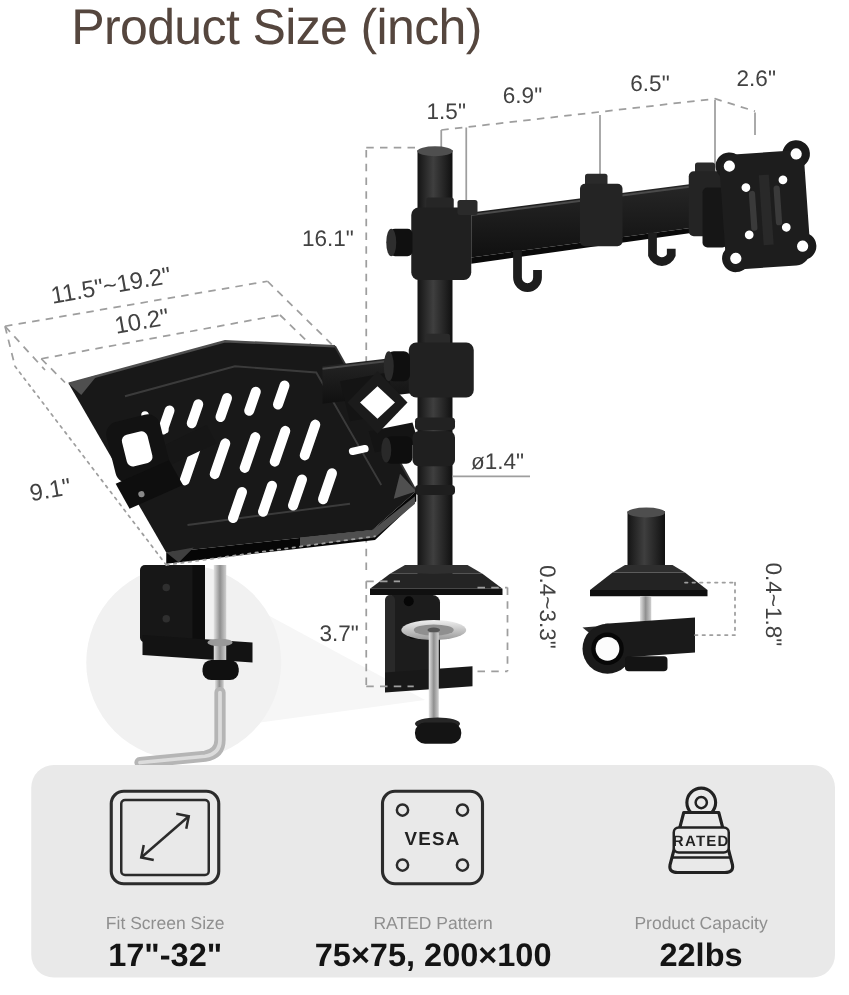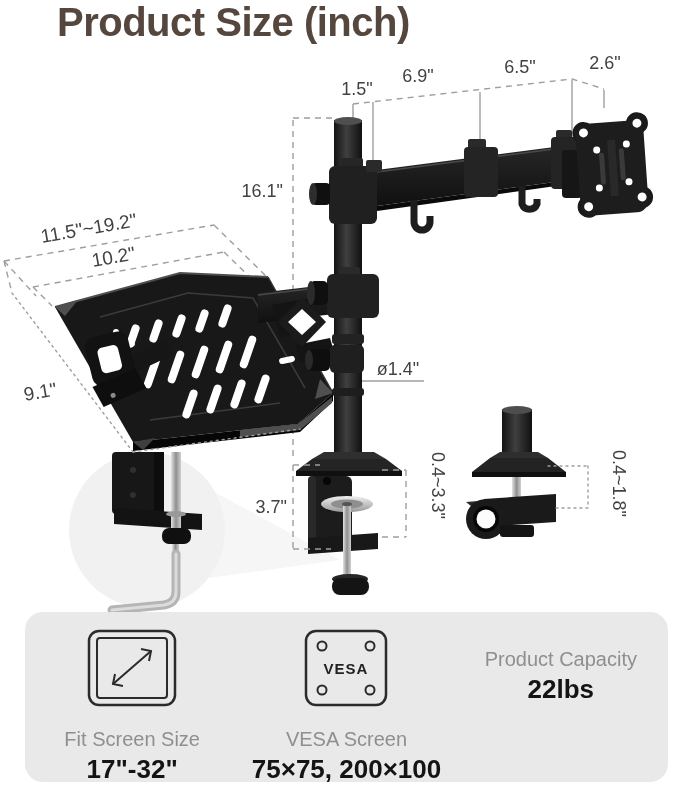--- a/index.html
+++ b/index.html
@@ -1,27 +1,27 @@
 <!DOCTYPE html>
 <html><head>
 <meta charset="utf-8">
 <style>
   html,body{margin:0;padding:0;background:#fff;}
   body{width:679px;height:796px;position:relative;overflow:hidden;
        font-family:"Liberation Sans", sans-serif;}
   .title{position:absolute;left:57px;top:0px;z-index:5;
-         font-size:40px;font-weight:700;color:#55463e;letter-spacing:-0.5px;}
+         font-size:40px;font-weight:400;color:#55463e;letter-spacing:-0.5px;}
   #diagram{position:absolute;left:0;top:0;z-index:1;}
   .dim-text{fill:#424242;font-size:18px;font-family:"Liberation Sans",sans-serif;}
   .dim-text-lg{fill:#424242;font-size:19px;font-family:"Liberation Sans",sans-serif;}
   .panel{position:absolute;left:25px;top:612px;width:643px;height:170px;
          background:#e9e9e9;border-radius:18px;z-index:4;display:flex;}
   .feature{flex:1;display:flex;flex-direction:column;align-items:center;padding-top:16px;}
   .feature .icon-box{height:82px;display:flex;align-items:flex-end;justify-content:center;}
-  .feature .f-label{margin-top:20px;font-size:20px;color:#8f8f8f;}
+  .feature .f-label{margin-top:20px;font-size:14px;color:#8f8f8f;}
   .feature .f-value{margin-top:3px;font-size:26px;font-weight:700;color:#141414;}
 </style>
 </head>
 <body>
 
 <div class="title">Product Size (inch)</div>
 
 <svg id="diagram" width="679" height="618" viewBox="0 0 679 618">
   <defs>
     <linearGradient id="gPole" x1="0" y1="0" x2="1" y2="0">
@@ -269,22 +269,32 @@
     <div class="icon-box">
       <svg width="88" height="80" viewBox="0 0 88 80">
         <rect x="4" y="3" width="80" height="74" rx="10" fill="none" stroke="#2b2b2b" stroke-width="2.5"></rect>
         <circle cx="20" cy="18" r="4.5" fill="none" stroke="#2b2b2b" stroke-width="2"></circle>
         <circle cx="68" cy="18" r="4.5" fill="none" stroke="#2b2b2b" stroke-width="2"></circle>
         <circle cx="20" cy="62" r="4.5" fill="none" stroke="#2b2b2b" stroke-width="2"></circle>
         <circle cx="68" cy="62" r="4.5" fill="none" stroke="#2b2b2b" stroke-width="2"></circle>
         <text x="44" y="46" text-anchor="middle" font-size="15" font-weight="bold" font-family="Liberation Sans, sans-serif" fill="#222" letter-spacing="1">VESA</text>
       </svg>
     </div>
-    <div class="f-label">VESA Screen</div>
+    <div class="f-label">RATED Pattern</div>
     <div class="f-value">75×75, 200×100</div>
   </div>
 
   <div class="feature">
+    <div class="icon-box">
+      <svg width="88" height="82" viewBox="0 0 88 82">
+        <circle cx="44" cy="14" r="11.5" fill="#e9e9e9" stroke="#222" stroke-width="2.5"></circle>
+        <circle cx="44" cy="14" r="4.5" fill="none" stroke="#222" stroke-width="2"></circle>
+        <path d="M30,22 L58,22 L69,64 Q70,70 63,70 L25,70 Q18,70 19,64 Z" fill="#e9e9e9" stroke="#222" stroke-width="2.5" stroke-linejoin="round"></path>
+        <line x1="21" y1="58" x2="67" y2="58" stroke="#222" stroke-width="2"></line>
+        <rect x="22" y="34" width="44" height="20" rx="4" fill="#e9e9e9" stroke="#222" stroke-width="2"></rect>
+        <text x="44" y="49" text-anchor="middle" font-size="12" font-weight="bold" font-family="Liberation Sans, sans-serif" fill="#222" letter-spacing="1">RATED</text>
+      </svg>
+    </div>
     <div class="f-label">Product Capacity</div>
     <div class="f-value">22lbs</div>
   </div>
 
 </div>
 
 </body></html>

